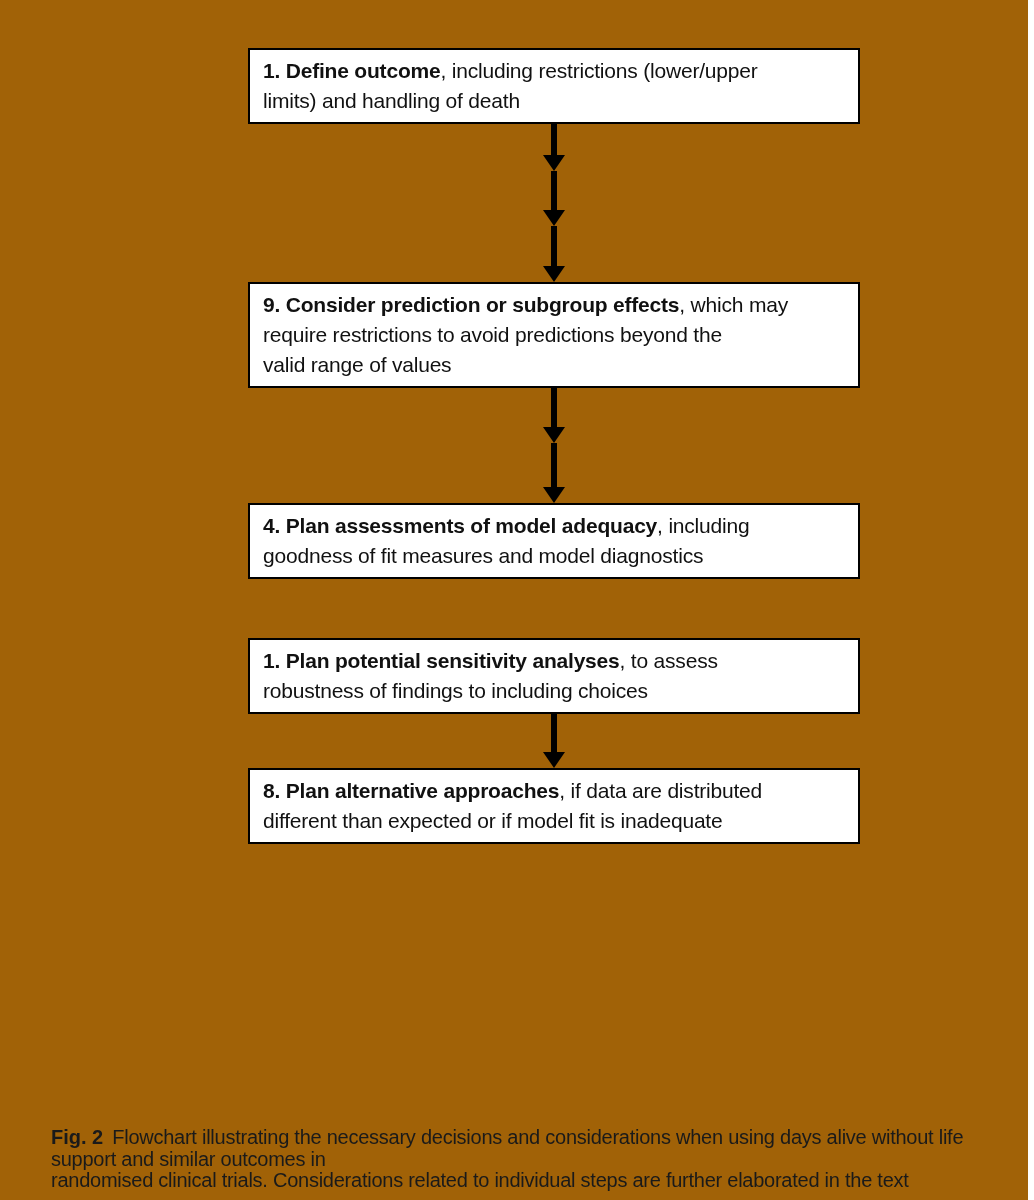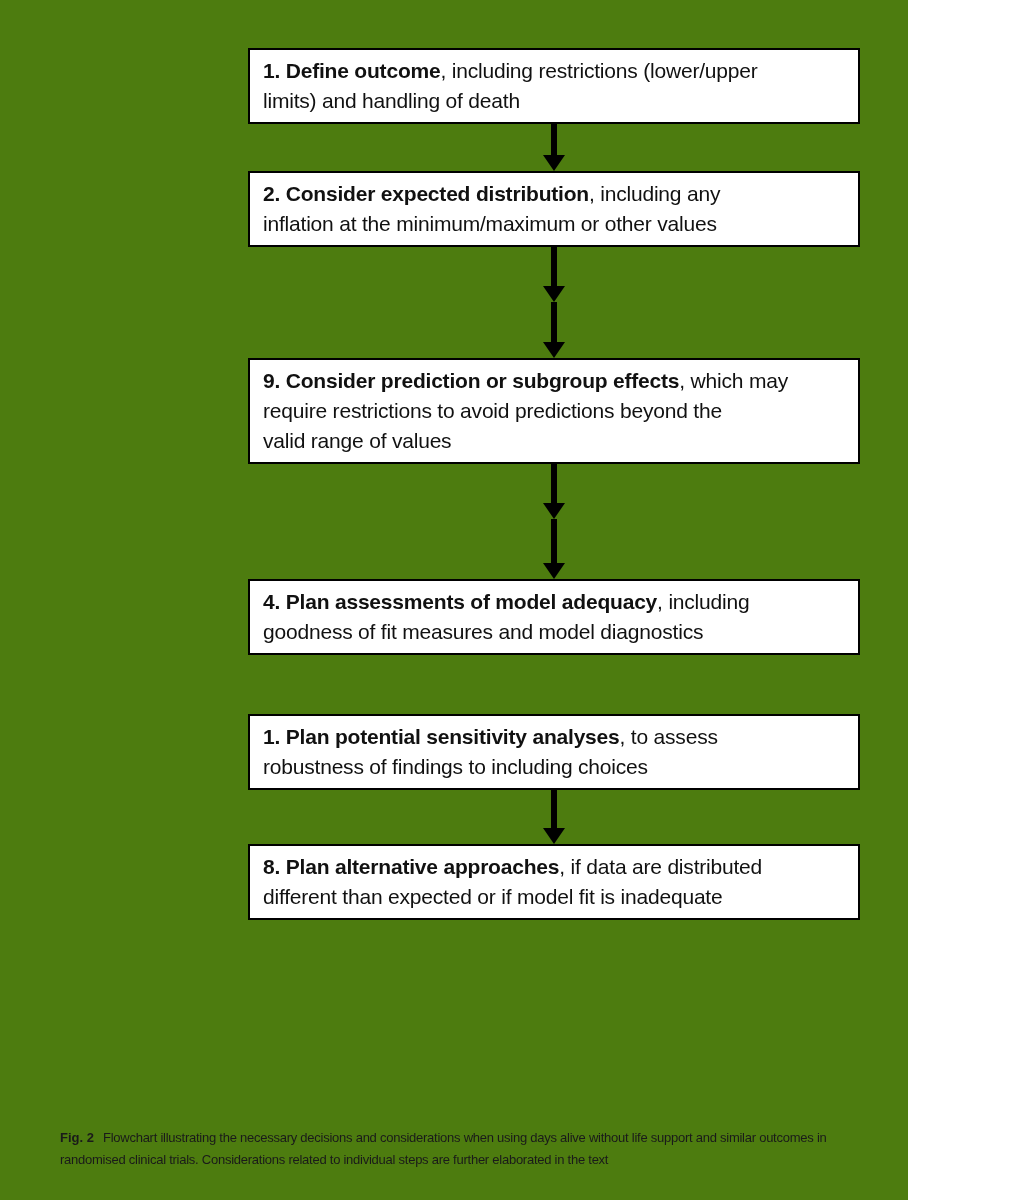--- a/index.html
+++ b/index.html
@@ -4,23 +4,23 @@
 <style>
   html, body {
     margin: 0;
     padding: 0;
     background: #ffffff;
     font-family: "Liberation Sans", sans-serif;
     color: #111111;
   }
   .page {
     position: relative;
-    width: 908px;
+    width: 1028px;
     height: 1200px;
-    background: #4d7c0f;
+    background: #a16207;
     overflow: hidden;
   }
   .flow {
     position: absolute;
     left: 248px;
     top: 48px;
     width: 612px;
   }
   .box {
     box-sizing: border-box;
@@ -54,24 +54,24 @@
   }
   .c1 { height: 47px; }
   .c2 { height: 55px; }
   .c3 { height: 56px; }
   .c4 { height: 55px; }
   .c5 { height: 60px; }
   .c7 { height: 54px; }
   .spacer-noline { height: 59px; }
   .caption {
     position: absolute;
-    left: 60px;
+    left: 51px;
     top: 1127px;
     width: 960px;
-    font-size: 13px;
+    font-size: 20px;
     line-height: 21.5px;
     letter-spacing: -0.25px;
     white-space: pre-line;
     color: #1a1a1a;
   }
   .cap-label {
     font-weight: bold;
     margin-right: 9px;
     letter-spacing: 0;
   }
@@ -83,22 +83,20 @@
   <div class="flow">
 
     <div class="box"><span class="bold">1. Define outcome</span><span>, including restrictions (lower/upper
 limits) and handling of death</span></div>
 
     <div class="connector c1">
       <div class="stem"></div>
       <div class="head"></div>
     </div>
 
-    <div class="box"><span class="bold">2. Consider expected distribution</span><span>, including any
-inflation at the minimum/maximum or other values</span></div>
 
     <div class="connector c2">
       <div class="stem"></div>
       <div class="head"></div>
     </div>
 
 
     <div class="connector c3">
       <div class="stem"></div>
       <div class="head"></div>

